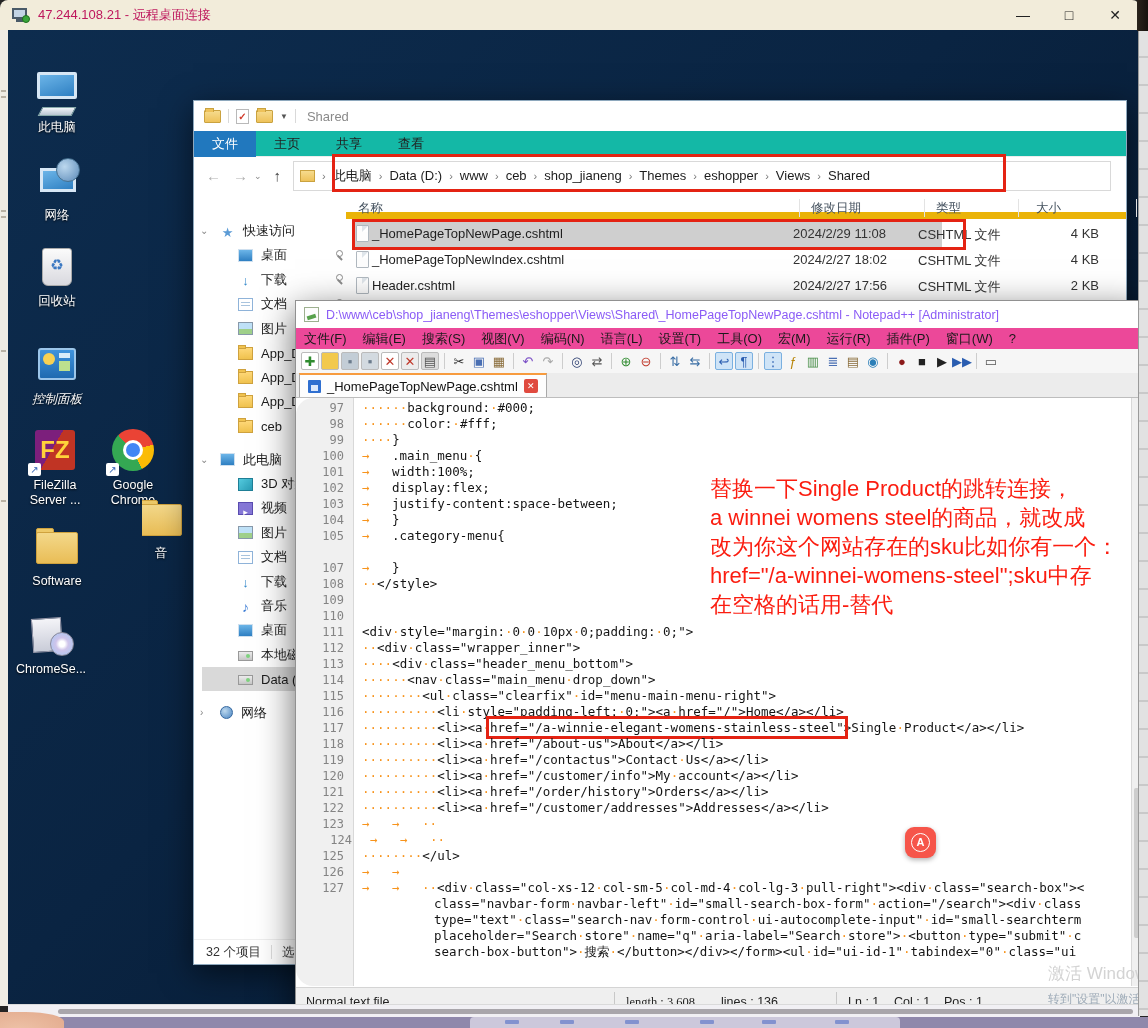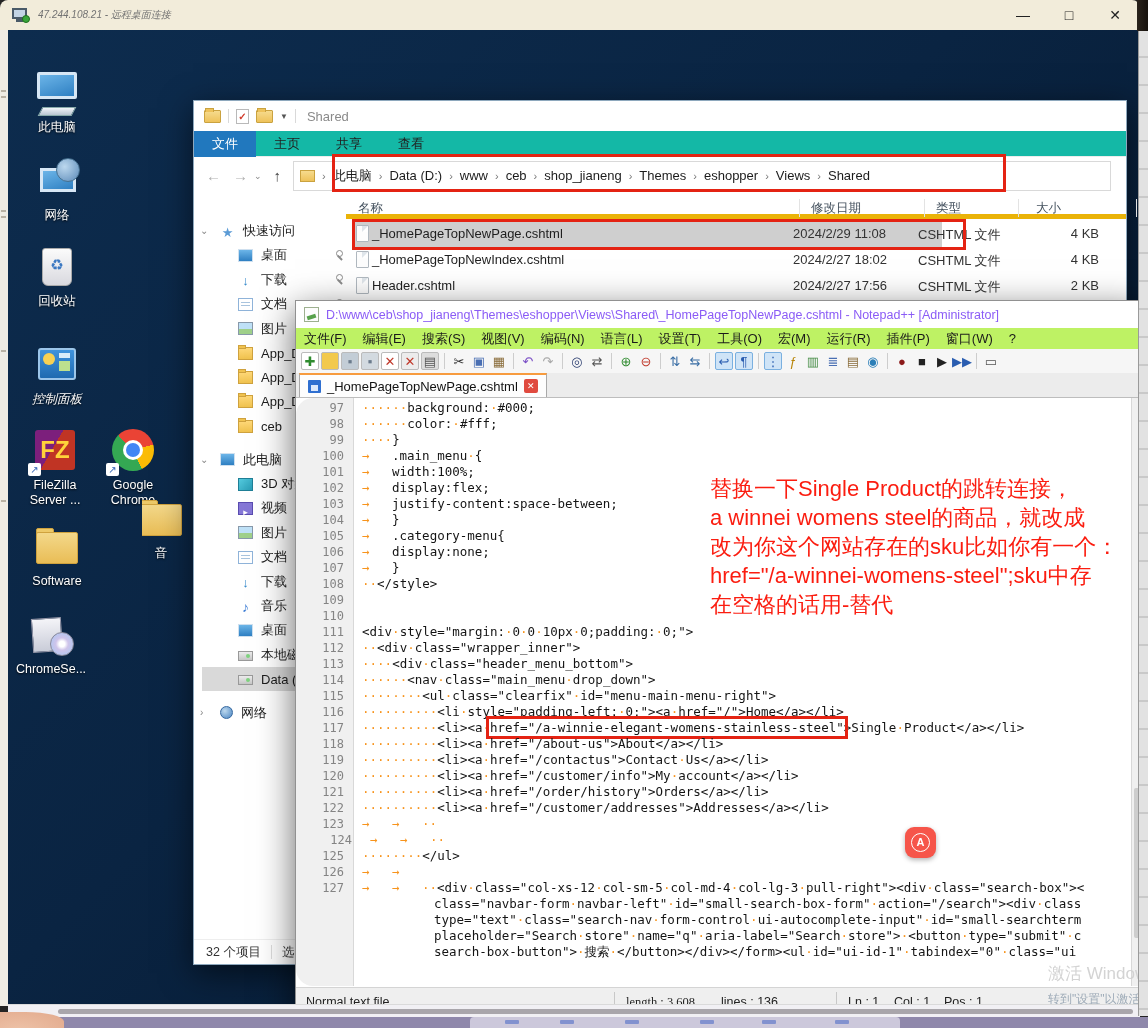--- a/index.html
+++ b/index.html
@@ -7,21 +7,21 @@
   #screen { position:absolute; left:0; top:0; width:1148px; height:1028px; overflow:hidden; background:#242424; }
   .abs { position:absolute; }
 
   
   #rdp-titlebar { left:0; top:0; width:1140px; height:30px; background:#f2ecda; border-radius:8px 8px 0 0;
     display:flex; align-items:center; padding-left:12px; z-index:10; }
   #rdp-icon { width:18px; height:15px; position:relative; margin-right:8px; }
   #rdp-icon .scr { position:absolute; left:0; top:0; width:15px; height:11px; background:#c3d4e4; border:2px solid #4a5a68; }
   #rdp-icon .std { position:absolute; left:4px; top:11px; width:7px; height:3px; background:#4a5a68; }
   #rdp-icon .glb { position:absolute; right:0; bottom:0; width:8px; height:8px; border-radius:50%; background:#3aa53a; border:1px solid #1d701d; }
-  #rdp-title { font-size:10px; color:#737373;font-style:italic; }
+  #rdp-title { font-size:13px; color:#be185d; }
   .rdp-ctrl { position:absolute; top:0; width:46px; height:30px; display:flex; align-items:center; justify-content:center;
     font-size:14px; color:#222; cursor:default; }
   #rdp-topright-strip { left:1137px; top:0; width:11px; height:31px; background:linear-gradient(90deg,#2a231c,#17120e); z-index:11; }
 
   
   #host-left-sliver { left:0; top:30px; width:8px; height:976px; background:#efece4; z-index:1; }
   #host-left-sliver .mark { position:absolute; left:1px; width:5px; background:#b9b2a4; height:2px; }
   #host-right-sliver { left:1138px; top:30px; width:10px; height:986px; z-index:9;
     background:repeating-linear-gradient(#e2e2e2 0 26px, #c9c9c9 26px 28px); border-left:1px solid #9a9a9a; }
   #rdp-hscroll { left:8px; top:1004px; width:1132px; height:13px; background:#f1f0f4; border-top:1px solid #dadada; z-index:8; }
@@ -77,21 +77,21 @@
   .ribbon-tab.active { background:#2178be; color:#fff; }
   #exp-navrow { left:0; top:56px; width:100%; height:37px; background:#fff; display:flex; align-items:center; }
   .nav-arrow { font-size:15px; color:#b0b0b0; margin-left:12px; }
   .nav-arrow.up { color:#444; }
   .nav-chev { font-size:9px; color:#888; margin-left:6px; }
   #addressbar { position:relative; margin-left:12px; width:818px; height:30px; border:1px solid #d9d9d9; background:#fff;
     display:flex; align-items:center; padding-left:6px; overflow:hidden; }
   .bc-folder { width:15px; height:12px; background:linear-gradient(#f6db8e,#eec25a); border:1px solid #caa23f; flex:none; }
   .bc-item { font-size:13px; color:#1c1c1c; white-space:nowrap; }
   .bc-chev { font-size:11px; color:#777; margin:0 7px; }
-  #exp-headers { left:152px; top:96px; width:780px; height:22px; border-bottom:5px solid #eab308; font-size:12.5px; color:#44515e; }
+  #exp-headers { left:152px; top:96px; width:780px; height:22px; border-bottom:7px solid #eab308; font-size:12.5px; color:#44515e; }
   .hdr-sep { position:absolute; top:2px; width:1px; height:18px; background:#e3e3e3; }
   .file-row { position:absolute; left:152px; width:796px; height:26px; font-size:13px; color:#1f1f1f; cursor:default; }
   .file-row .sel { position:absolute; left:8px; top:0; width:588px; height:26px; background:#cfcfcf; }
   .fi { position:absolute; width:13px; height:17px; background:#fdfdfd; border:1px solid #b0b8bf; border-radius:1px; }
   .fi::before { content:""; position:absolute; right:0; top:0; border:3px solid; border-color:#dfe5ea #fff #fff #dfe5ea; }
   .fr-name { position:absolute; left:26px; top:5px; }
   .fr-date { position:absolute; left:447px; top:5px; color:#333; }
   .fr-type { position:absolute; left:572px; top:5px; color:#333; }
   .fr-size { position:absolute; left:673px; top:5px; width:80px; text-align:right; color:#333; }
 
@@ -124,21 +124,21 @@
   #exp-statusbar .s1 { margin-left:12px; }
   #exp-statusbar .vsep { width:1px; height:14px; background:#ddd; margin:0 10px; }
 
   
   #notepad { left:287px; top:270px; width:851px; height:717px; background:#fff; border:1px solid #919191; z-index:5;
     box-shadow:0 10px 34px rgba(0,0,0,.6); }
   #np-titlebar { left:0; top:0; width:100%; height:27px; background:#fff; display:flex; align-items:center; padding-left:8px; gap:7px; }
   #np-appicon { width:15px; height:15px; background:#fdfdfd; border:1px solid #9db08f; position:relative; flex:none; }
   #np-appicon::after { content:""; position:absolute; left:2px; bottom:2px; width:9px; height:4px; background:#58a24c; transform:rotate(-18deg); }
   #np-title-text { font-size:12.5px; color:#8b5cf6; white-space:nowrap; }
-  #np-menubar { left:0; top:27px; width:100%; height:21px; display:flex; align-items:center; background:#bef264; }
+  #np-menubar { left:0; top:27px; width:100%; height:21px; display:flex; align-items:center; background:#ec4899; }
   .np-menu { font-size:13px; color:#1a1a1a; padding:0 8px; }
   #np-toolbar { left:0; top:48px; width:100%; height:24px; background:#f6f6f6; display:flex; align-items:center; padding-left:4px; }
   .np-ic { width:18px; height:18px; margin:0 1px; display:flex; align-items:center; justify-content:center;
     font-size:13px; border:1px solid transparent; border-radius:2px; }
   .np-ic.pressed { background:#cfe4f7; border-color:#7ab0e0; }
   .np-sep { width:1px; height:16px; background:#cdcdcd; margin:0 4px; }
   #np-tabbar { left:0; top:72px; width:100%; height:25px; background:#ececec; border-bottom:1px solid #bdbdbd; display:flex; align-items:flex-end; }
   #np-tab { height:24px; background:#fdfdfd; border:1px solid #a9a9a9; border-bottom:none; border-top:2px solid #f79b3e;
     display:flex; align-items:center; gap:6px; padding:0 8px; margin-left:3px; }
   #np-tab .disk { width:13px; height:13px; background:#2f6fd0; border-radius:1px; position:relative; }
@@ -541,21 +541,20 @@
         <div id="np-code">
             <div class="code-line" style="top: 0px;"><span class="lnum">97</span><span class="ltext"><span class="ws">·</span><span class="ws">·</span><span class="ws">·</span><span class="ws">·</span><span class="ws">·</span><span class="ws">·</span><span>background:</span><span class="ws">·</span><span>#000;</span></span></div>
             <div class="code-line" style="top: 16px;"><span class="lnum">98</span><span class="ltext"><span class="ws">·</span><span class="ws">·</span><span class="ws">·</span><span class="ws">·</span><span class="ws">·</span><span class="ws">·</span><span>color:</span><span class="ws">·</span><span>#fff;</span></span></div>
             <div class="code-line" style="top: 32px;"><span class="lnum">99</span><span class="ltext"><span class="ws">·</span><span class="ws">·</span><span class="ws">·</span><span class="ws">·</span><span>}</span></span></div>
             <div class="code-line" style="top: 48px;"><span class="lnum">100</span><span class="ltext"><span class="tab">→</span><span>.main_menu</span><span class="ws">·</span><span>{</span></span></div>
             <div class="code-line" style="top: 64px;"><span class="lnum">101</span><span class="ltext"><span class="tab">→</span><span>width:100%;</span></span></div>
             <div class="code-line" style="top: 80px;"><span class="lnum">102</span><span class="ltext"><span class="tab">→</span><span>display:flex;</span></span></div>
             <div class="code-line" style="top: 96px;"><span class="lnum">103</span><span class="ltext"><span class="tab">→</span><span>justify-content:space-between;</span></span></div>
             <div class="code-line" style="top: 112px;"><span class="lnum">104</span><span class="ltext"><span class="tab">→</span><span>}</span></span></div>
             <div class="code-line" style="top: 128px;"><span class="lnum">105</span><span class="ltext"><span class="tab">→</span><span>.category-menu{</span></span></div>
-            <div class="code-line" style="top: 144px;"><span class="lnum">106</span><span class="ltext"><span class="tab">→</span><span>display:none;</span></span></div>
             <div class="code-line" style="top: 160px;"><span class="lnum">107</span><span class="ltext"><span class="tab">→</span><span>}</span></span></div>
             <div class="code-line" style="top: 176px;"><span class="lnum">108</span><span class="ltext"><span class="ws">·</span><span class="ws">·</span><span>&lt;/style&gt;</span></span></div>
             <div class="code-line" style="top: 192px;"><span class="lnum">109</span><span class="ltext"></span></div>
             <div class="code-line" style="top: 208px;"><span class="lnum">110</span><span class="ltext"></span></div>
             <div class="code-line" style="top: 224px;"><span class="lnum">111</span><span class="ltext"><span>&lt;div</span><span class="ws">·</span><span>style="margin:</span><span class="ws">·</span><span>0</span><span class="ws">·</span><span>0</span><span class="ws">·</span><span>10px</span><span class="ws">·</span><span>0;padding:</span><span class="ws">·</span><span>0;"&gt;</span></span></div>
             <div class="code-line" style="top: 240px;"><span class="lnum">112</span><span class="ltext"><span class="ws">·</span><span class="ws">·</span><span>&lt;div</span><span class="ws">·</span><span>class="wrapper_inner"&gt;</span></span></div>
             <div class="code-line" style="top: 256px;"><span class="lnum">113</span><span class="ltext"><span class="ws">·</span><span class="ws">·</span><span class="ws">·</span><span class="ws">·</span><span>&lt;div</span><span class="ws">·</span><span>class="header_menu_bottom"&gt;</span></span></div>
             <div class="code-line" style="top: 272px;"><span class="lnum">114</span><span class="ltext"><span class="ws">·</span><span class="ws">·</span><span class="ws">·</span><span class="ws">·</span><span class="ws">·</span><span class="ws">·</span><span>&lt;nav</span><span class="ws">·</span><span>class="main_menu</span><span class="ws">·</span><span>drop_down"&gt;</span></span></div>
             <div class="code-line" style="top: 288px;"><span class="lnum">115</span><span class="ltext"><span class="ws">·</span><span class="ws">·</span><span class="ws">·</span><span class="ws">·</span><span class="ws">·</span><span class="ws">·</span><span class="ws">·</span><span class="ws">·</span><span>&lt;ul</span><span class="ws">·</span><span>class="clearfix"</span><span class="ws">·</span><span>id="menu-main-menu-right"&gt;</span></span></div>
             <div class="code-line" style="top: 304px;"><span class="lnum">116</span><span class="ltext"><span class="ws">·</span><span class="ws">·</span><span class="ws">·</span><span class="ws">·</span><span class="ws">·</span><span class="ws">·</span><span class="ws">·</span><span class="ws">·</span><span class="ws">·</span><span class="ws">·</span><span>&lt;li</span><span class="ws">·</span><span>style="padding-left:</span><span class="ws">·</span><span>0;"&gt;&lt;a</span><span class="ws">·</span><span>href="/"&gt;Home&lt;/a&gt;&lt;/li&gt;</span></span></div>

